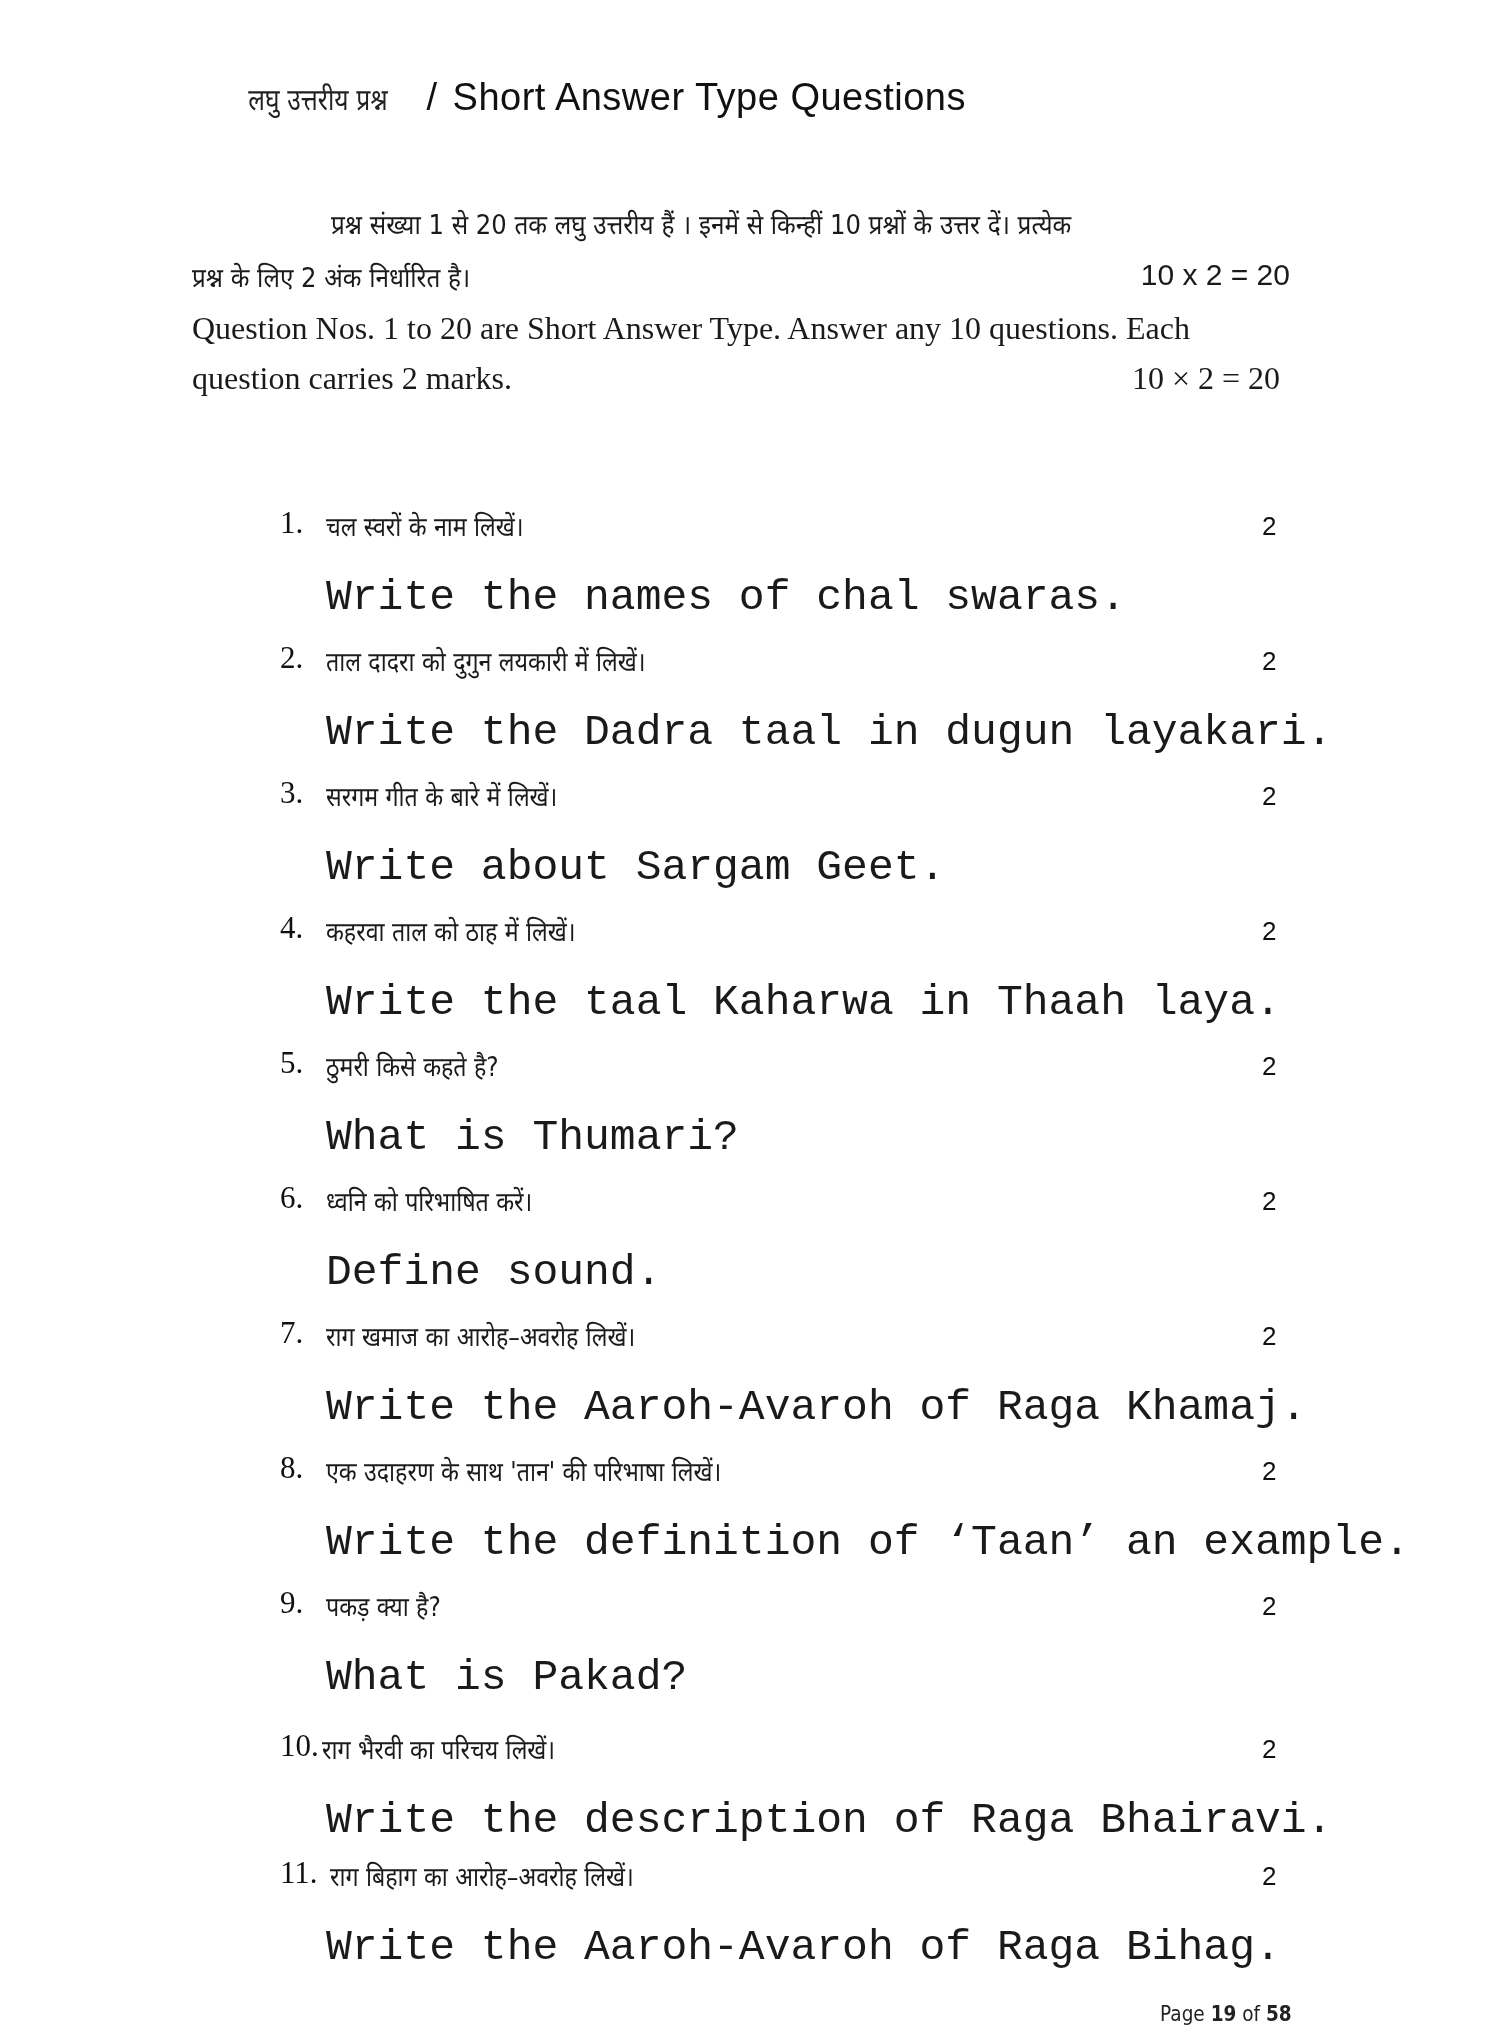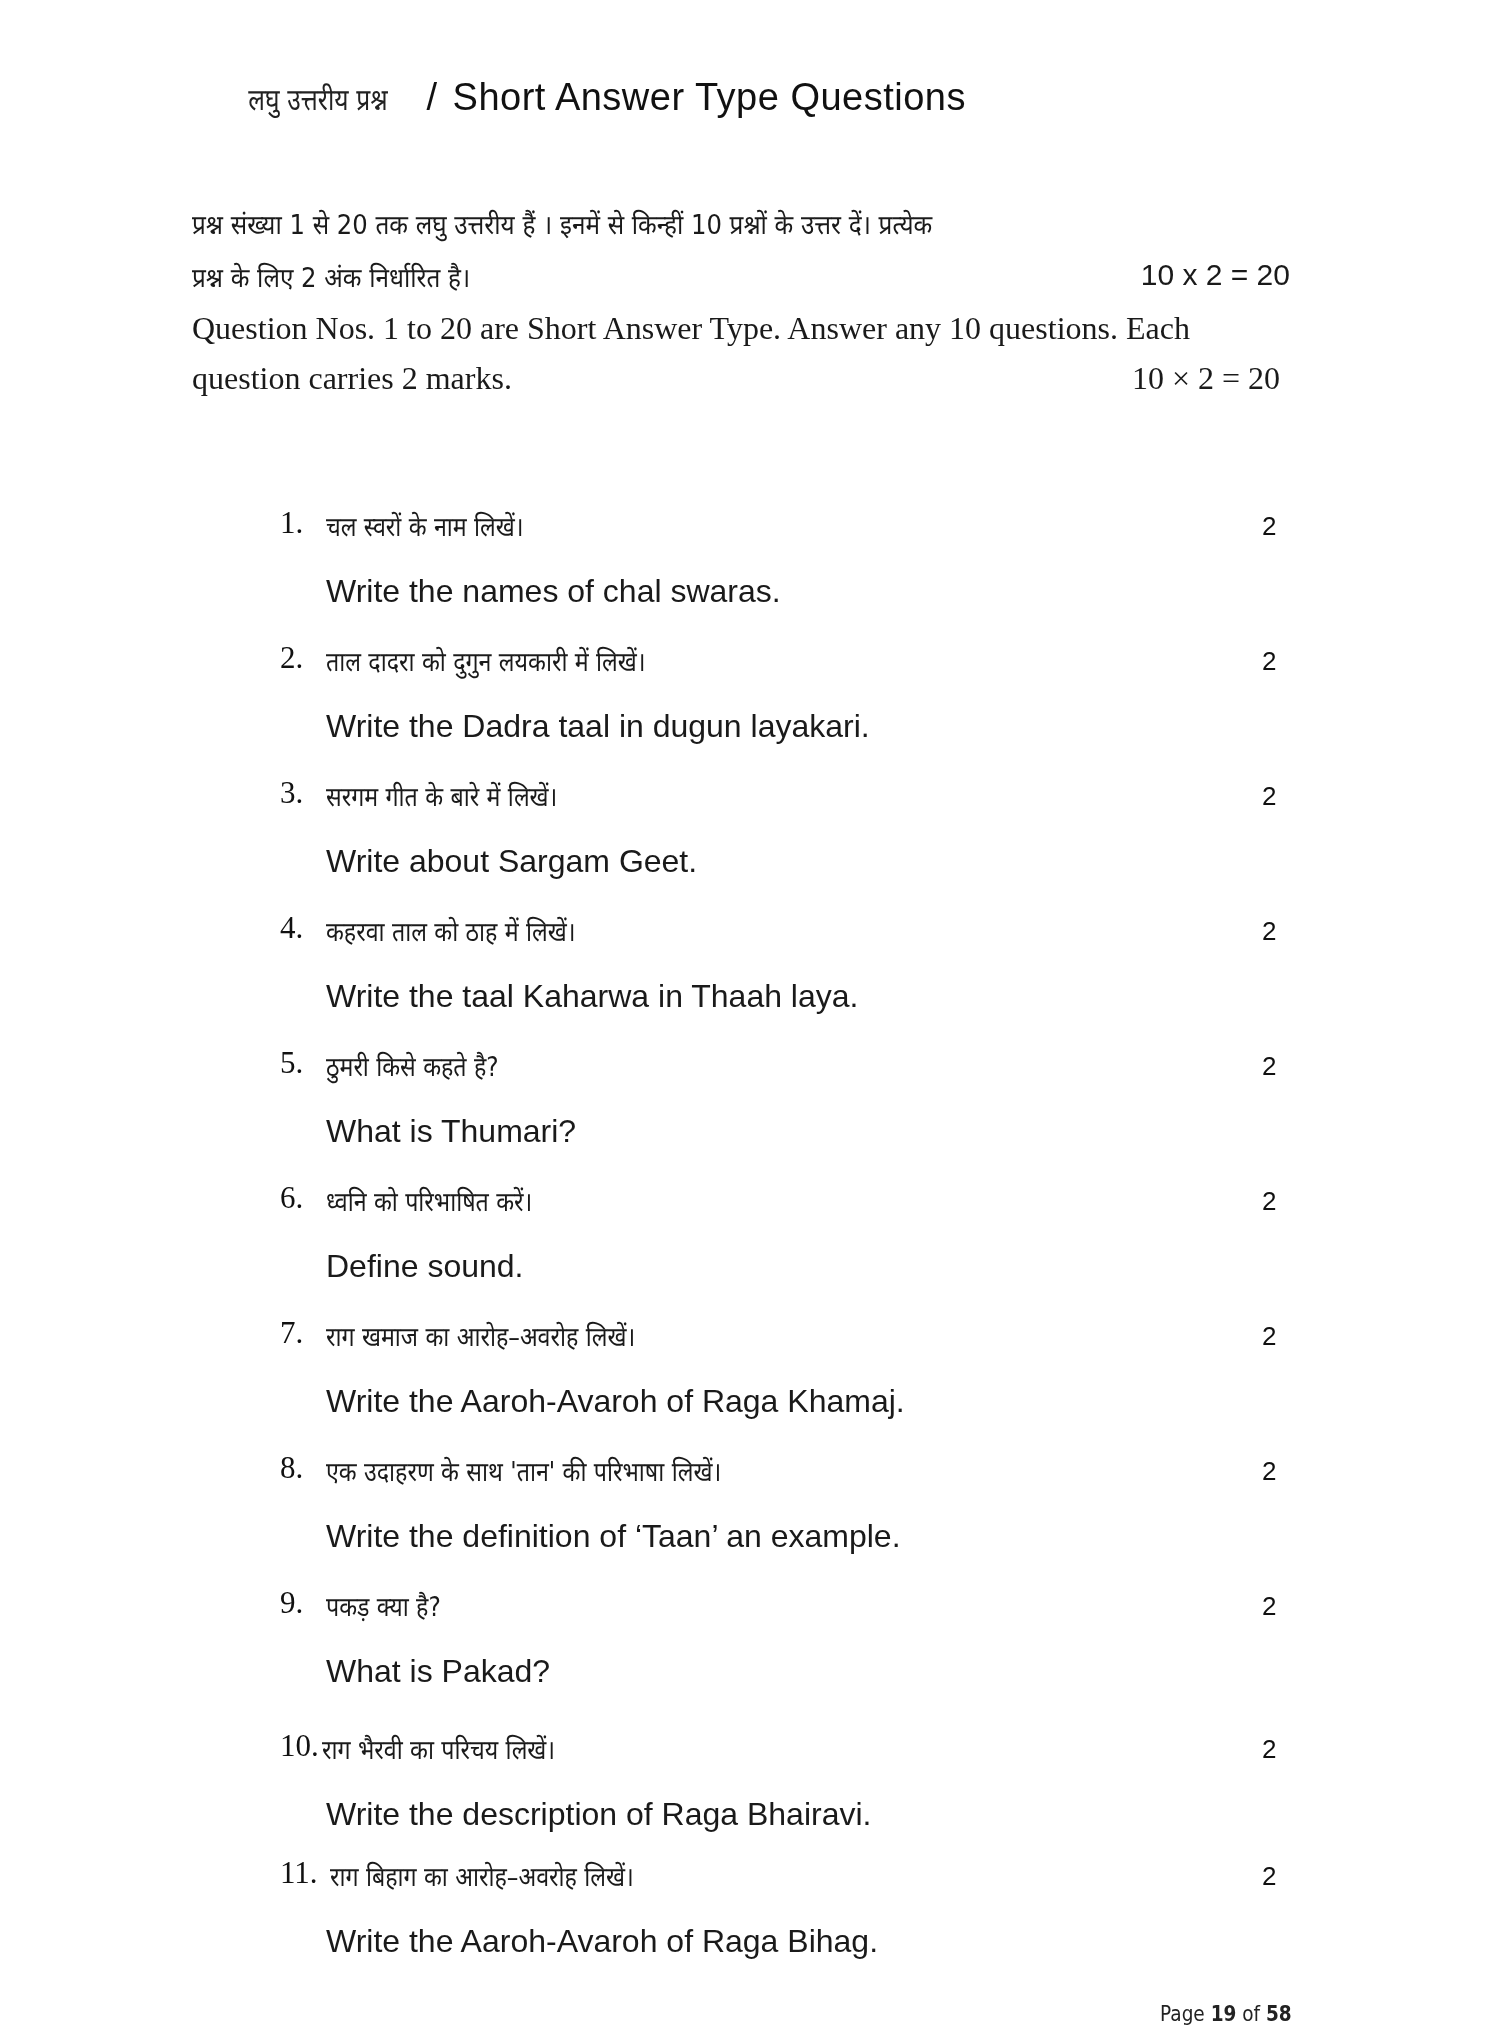--- a/index.html
+++ b/index.html
@@ -110,22 +110,22 @@
       transform-origin: left center;
       color: #1a1a1a;
     }
     .q-num.wide + .q-hi {
       left: 320px;
     }
     .q-en {
       position: absolute;
       left: 326px;
       top: 68px;
-      font-family: Liberation Sans, sans-serif;
-      font-size: 32px;
+      font-family: Liberation Mono, monospace;
+      font-size: 43px;
       white-space: nowrap;
       color: #1a1a1a;
     }
     .q-marks {
       position: absolute;
       left: 1262px;
       top: 6px;
       font-family: "Liberation Sans", sans-serif;
       font-size: 26px;
     }
@@ -147,21 +147,21 @@
 
 <div class="page">
 
   <div class="title">
     <span class="hi">लघु उत्तरीय प्रश्न</span>
     <span class="sep">/</span>
     <span class="en">Short Answer Type Questions</span>
   </div>
 
   <div class="intro" style="top:0;">
-    <div class="intro-line intro-hi" style="top:205px;">
+    <div class="intro-line intro-hi" style="top:205px;text-align:center;">
       <span class="txt" style="transform:scaleX(0.9);">प्रश्न संख्या 1 से 20 तक लघु उत्तरीय हैं । इनमें से किन्हीं 10 प्रश्नों के उत्तर दें। प्रत्येक</span>
     </div>
     <div class="intro-line intro-hi" style="top:258px;">
       <span class="txt" style="transform:scaleX(0.9);">प्रश्न के लिए 2 अंक निर्धारित है।</span>
       <span class="formula" style="right:2px;text-align:right;">10 x 2 = 20</span>
     </div>
     <div class="intro-line intro-en" style="top:310px;">
       <span>Question Nos. 1 to 20 are Short Answer Type. Answer any 10 questions. Each</span>
     </div>
     <div class="intro-line intro-en" style="top:360px;">

